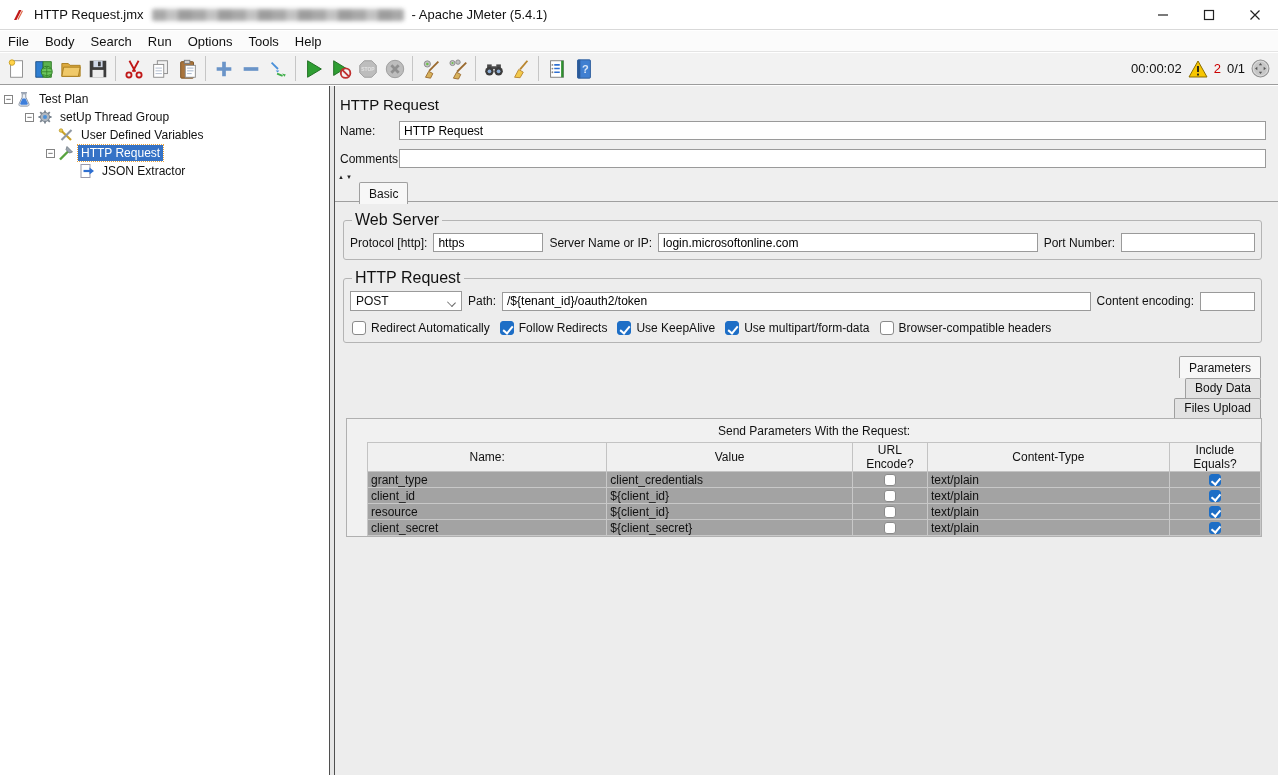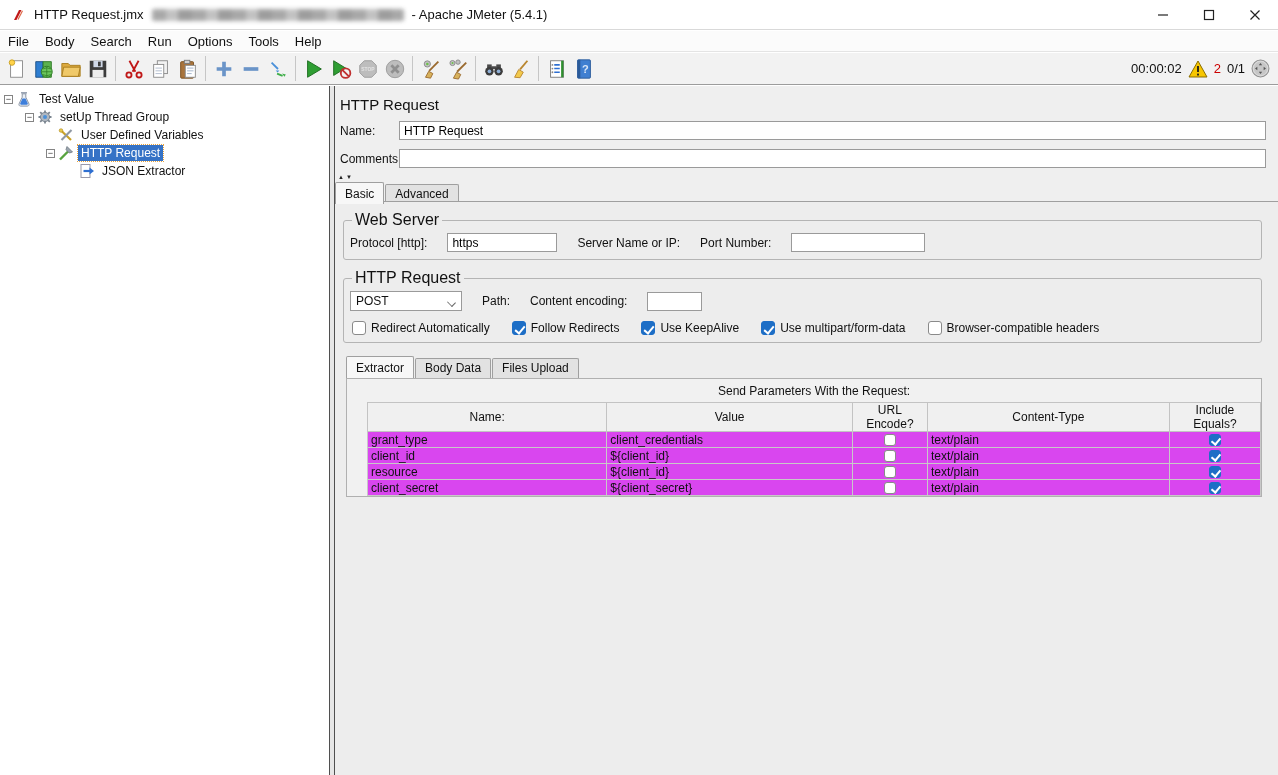--- a/index.html
+++ b/index.html
@@ -56,59 +56,59 @@
   #main-title { position:absolute; left:5px; top:10px; font-size:15px; }
   .hdr-row { position:absolute; left:5px; right:12px; display:flex; align-items:center; }
   .hdr-row label { width:59px; font-size:12px; flex:none; }
   .tf { height:19px; border:1px solid #9a9a9a; background:#fff; font-family:inherit; font-size:12px; padding:0 4px; }
   .hdr-row .tf { flex:1; }
   #row-name { top:35px; }
   #row-comments { top:63px; }
   #collapse-arrows { position:absolute; left:3px; top:88px; font-size:6px; letter-spacing:2px; color:#222; }
 
   
-  .tabstrip { display:flex; align-items:flex-end; }
+  .tabstrip { display:flex; align-items:flex-end;flex-direction:column; }
   .tab { font-size:12px; padding:2px 9px 3px; border:1px solid #9f9f9f; border-bottom:none;
     background:#e2e2e2; margin-right:1px; border-radius:2px 2px 0 0; position:relative; }
   .tab.active { background:#f7f7f7; padding-top:4px; z-index:2; }
   #main-tabs { position:absolute; left:0; top:96px; }
   #basic-panel { position:absolute; left:0; top:115px; right:0; bottom:0;
     background:#ededed; border-top:1px solid #9f9f9f; padding:0 16px 0 8px; }
 
   
   fieldset { border:1px solid #b4b4b4; border-radius:3px; padding:4px 6px 7px; margin-top:9px; }
   fieldset legend { font-size:16px; padding:0 3px; margin-left:2px; }
-  .frow { display:flex; align-items:center; gap:20px; }
+  .frow { display:flex; align-items:center; gap:6px; }
   .frow label { font-size:12px; white-space:nowrap; flex:none; }
   .w-protocol { width:110px; flex:none; }
   .w-server { flex:1; }
   .w-port { width:134px; flex:none; }
   .w-path { flex:1; }
   .w-ce { width:55px; flex:none; }
   .method-select { width:112px; flex:none; height:20px; border:1px solid #9a9a9a; background:#fff;
     font-size:12px; display:flex; align-items:center; padding:0 5px; position:relative; }
   .method-select .chev { position:absolute; right:6px; top:7px; width:7px; height:7px;
     border-right:1.5px solid #666; border-bottom:1.5px solid #666; transform:rotate(45deg) scale(1,.8); }
 
   
-  #options-row { display:flex; align-items:flex-start; gap:22px; margin-top:10px; margin-left:2px; }
+  #options-row { display:flex; align-items:flex-start; gap:10px; margin-top:10px; margin-left:2px; }
   .opt { display:flex; align-items:center; gap:5px; font-size:12px; }
   .cb { width:14px; height:14px; border:1px solid #8a8a8a; border-radius:3px; background:#fff; flex:none; position:relative; }
   .cb.checked { background:var(--cbblue,#1d6ec6); border-color:var(--cbblue,#1d6ec6); }
   .cb.checked::after { content:''; position:absolute; left:4px; top:1.5px; width:4px; height:8px;
     border:solid #fff; border-width:0 2px 2px 0; transform:rotate(40deg); }
 
   
   #params-tabs { margin-top:13px; margin-left:3px; }
   #params-panel { border:1px solid #b0b0b0; background:#f1f1f1; margin-left:3px;padding-left:20px; }
   #params-caption { text-align:center; font-size:12px; padding:5px 0 4px; }
   table.ptable { width:100%; border-collapse:collapse; table-layout:fixed; }
   .ptable th { font-size:12px; font-weight:normal; background:#f0f0f0; border:1px solid #c3c3c3;
     height:17px; padding:0 3px; }
-  .ptable td { font-size:12px; background:#d946ef; border:1px solid #c8c8c8; height:16px; padding:0 3px;
+  .ptable td { font-size:12px; background:#a3a3a3; border:1px solid #c8c8c8; height:16px; padding:0 3px;
     overflow:hidden; white-space:nowrap; }
   .ptable td.center { text-align:center; }
   .ptable .cb { width:12px; height:12px; display:inline-block; vertical-align:middle; border-radius:3px; }
   .ptable .cb.checked::after { left:3px; top:0.5px; width:4px; height:7px; }
 </style>
 </head>
 <body>
 
 <div id="titlebar">
   <span class="app-icon">
@@ -368,21 +368,21 @@
         <span class="tree-handle">
           <span class="hbox">−</span>
         </span>
         <span class="tree-icon">
           <svg viewBox="0 0 16 16">
             <rect x="5" y="1" width="6" height="1.6" fill="#9aa4b4"></rect>
             <path d="M6.2 2.8h3.6v3.4l3.1 6.6a1.6 1.6 0 0 1-1.4 2.3H4.5a1.6 1.6 0 0 1-1.4-2.3l3.1-6.6z" fill="#e9eef4" stroke="#8a94a4"></path>
             <path d="M4.3 12.2l2.2-4.6h3l2.2 4.6a1 1 0 0 1-.9 1.5H5.2a1 1 0 0 1-.9-1.5z" fill="#3d7edb"></path>
           </svg>
         </span>
-        <span class="tree-label">Test Value</span>
+        <span class="tree-label">Test Plan</span>
       </div>
       <div class="tree-row" style="padding-left: 23px;">
         <span class="tree-handle">
           <span class="hbox">−</span>
         </span>
         <span class="tree-icon">
           <svg viewBox="0 0 16 16">
             <g stroke="#7b8590" stroke-width="1.8">
               <path d="M8 1.5v3M8 11.5v3M1.5 8h3M11.5 8h3M3.2 3.2l2 2M10.8 10.8l2 2M12.8 3.2l-2 2M5.2 10.8l-2 2"></path>
             </g>
@@ -449,33 +449,35 @@
     </div>
 
     <div id="basic-panel">
 
       <fieldset>
         <legend>Web Server</legend>
         <div class="frow">
           <label>Protocol [http]:</label>
           <input class="tf w-protocol" type="text" value="https" style="">
           <label>Server Name or IP:</label>
+          <input class="tf w-server" type="text" value="login.microsoftonline.com" style="">
           <label>Port Number:</label>
           <input class="tf w-port" type="text" value="" style="">
         </div>
       </fieldset>
 
       <fieldset>
         <legend>HTTP Request</legend>
         <div class="frow">
           <div class="method-select">
             <span>POST</span>
             <span class="chev"></span>
           </div>
           <label>Path:</label>
+          <input class="tf w-path" type="text" value="/${tenant_id}/oauth2/token" style="">
           <label>Content encoding:</label>
           <input class="tf w-ce" type="text" value="" style="">
         </div>
         <div id="options-row">
             <span class="opt">
               <span class="cb"></span>
               <span>Redirect Automatically</span>
             </span>
             <span class="opt">
               <span class="cb checked"></span>
@@ -490,21 +492,21 @@
               <span>Use multipart/form-data</span>
             </span>
             <span class="opt">
               <span class="cb"></span>
               <span>Browser-compatible headers</span>
             </span>
           </div>
       </fieldset>
 
       <div class="tabstrip" id="params-tabs">
-          <div class="tab active">Extractor</div>
+          <div class="tab active">Parameters</div>
           <div class="tab">Body Data</div>
           <div class="tab">Files Upload</div>
         </div>
 
       <div id="params-panel">
         <div id="params-caption">Send Parameters With the Request:</div>
         <table class="ptable">
           <colgroup id="params-cols">
               <col style="width: 26.8%;">
               <col style="width: 27.5%;">

